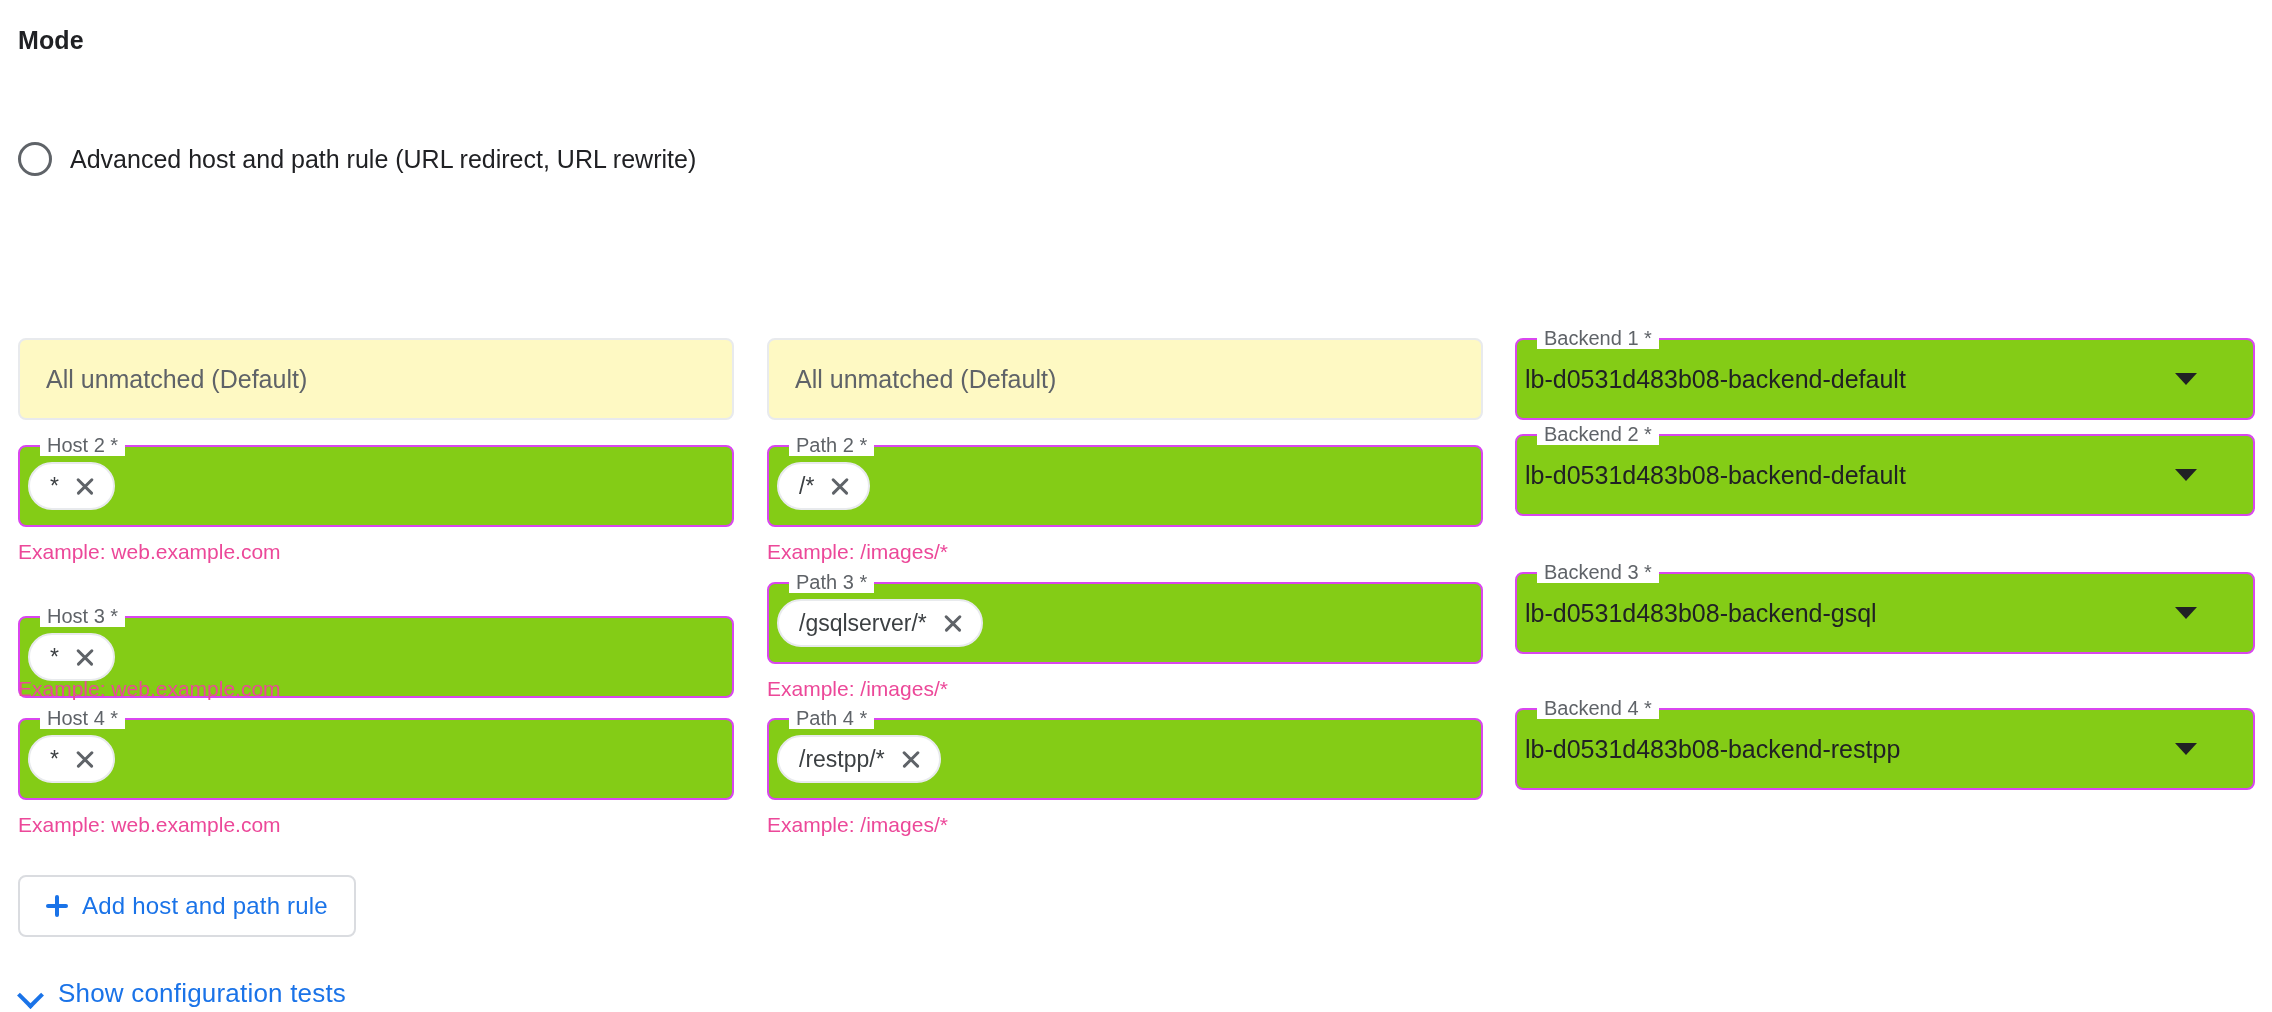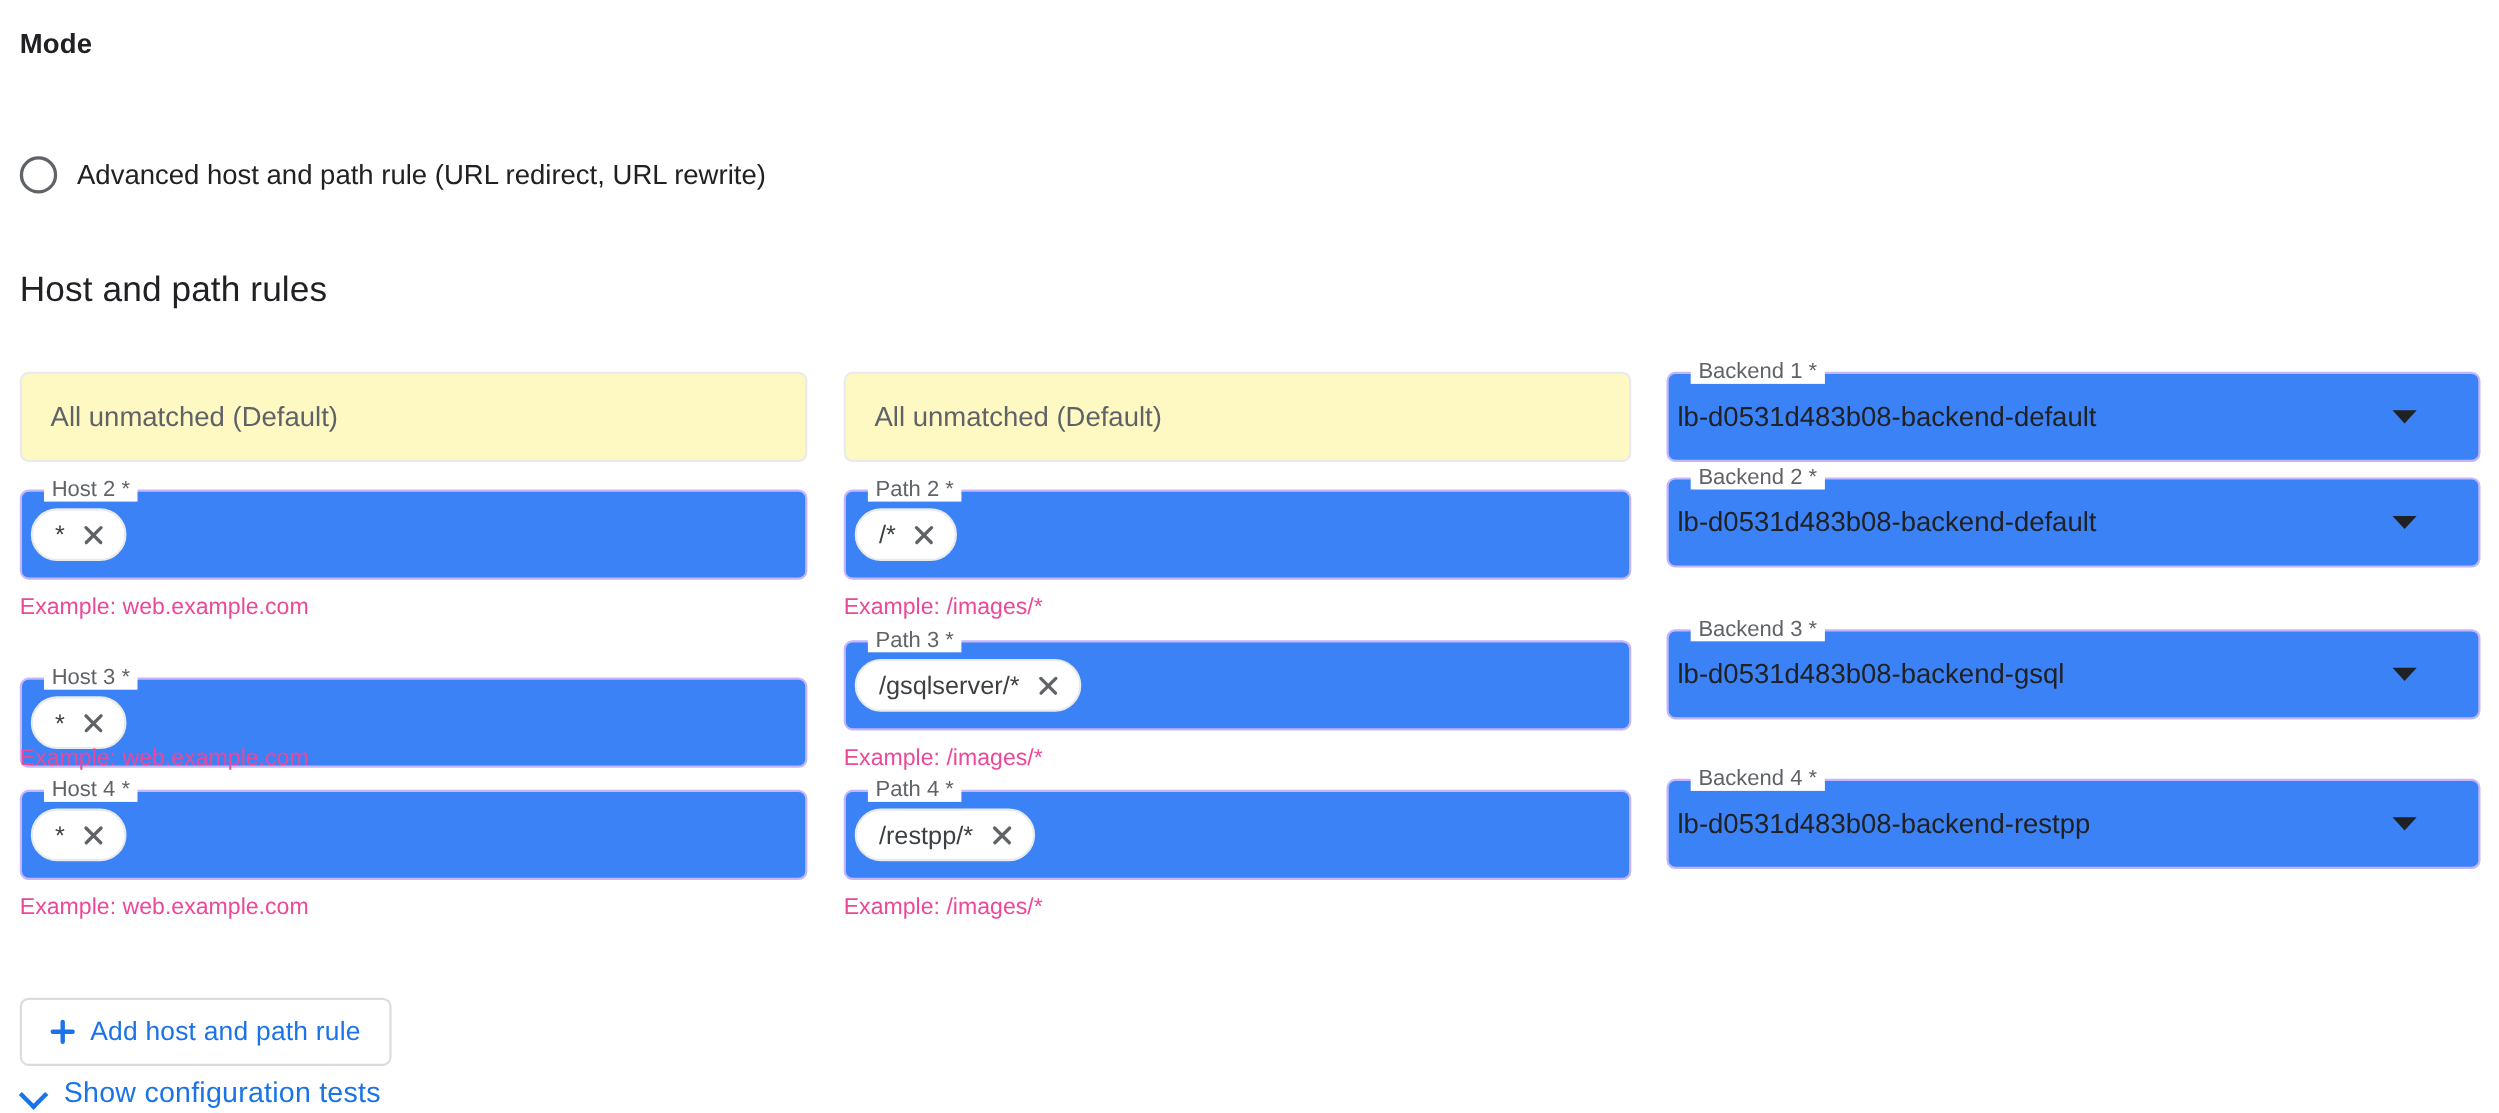--- a/index.html
+++ b/index.html
@@ -57,22 +57,22 @@
     border: 2px solid #e8eaed; border-radius: 8px;
     background: #fef9c3;
     display: flex; align-items: center;
     padding: 0 26px;
     font-size: 25px; color: #5f6368;
   }
 
   
   .field {
     position: absolute; height: 82px;
-    border: 2px solid #c4b5fd; border-radius: 8px;
-    background: #3b82f6;
+    border: 2px solid #d946ef; border-radius: 8px;
+    background: #84cc16;
   }
   .field .legend {
     position: absolute; top: -13px; left: 20px;
     background: #fff; padding: 0 7px;
     font-size: 20px; color: #5f6368; line-height: 22px;
     white-space: nowrap;
   }
   .field-body {
     height: 100%; display: flex; align-items: center;
     padding: 0 8px; gap: 12px;
@@ -119,21 +119,20 @@
 
   
   .add-btn {
     position: absolute; left: 18px; top: 875px;
     height: 62px; padding: 0 26px;
     display: flex; align-items: center; gap: 14px;
     border: 2px solid #dadce0; border-radius: 8px;
     background: #fff; cursor: pointer;
     font-size: 24px; font-weight: 500; color: #1a73e8;
     letter-spacing: .2px;
-    margin-top: 32px;
   }
   .plus {
     position: relative; width: 22px; height: 22px; flex: 0 0 auto;
   }
   .plus::before, .plus::after {
     content: ""; position: absolute; background: #1a73e8; border-radius: 2px;
   }
   .plus::before { left: 0; top: 9px; width: 22px; height: 4px; }
   .plus::after  { top: 0; left: 9px; width: 4px; height: 22px; }
 
@@ -160,21 +159,20 @@
 <div class="page">
 
   <div class="mode-heading">Mode</div>
 
 
   <div class="radio-row r2">
     <span class="radio-outer"></span>
     <span class="radio-label">Advanced host and path rule (URL redirect, URL rewrite)</span>
   </div>
 
-  <div class="section-title">Host and path rules</div>
 
   <div class="default-field col-host">
     <span>All unmatched (Default)</span>
   </div>
   <div class="default-field col-path">
     <span>All unmatched (Default)</span>
   </div>
   <div class="field col-backend" style="top:338px;">
     <span class="legend">Backend 1 *</span>
     <div class="field-body">

